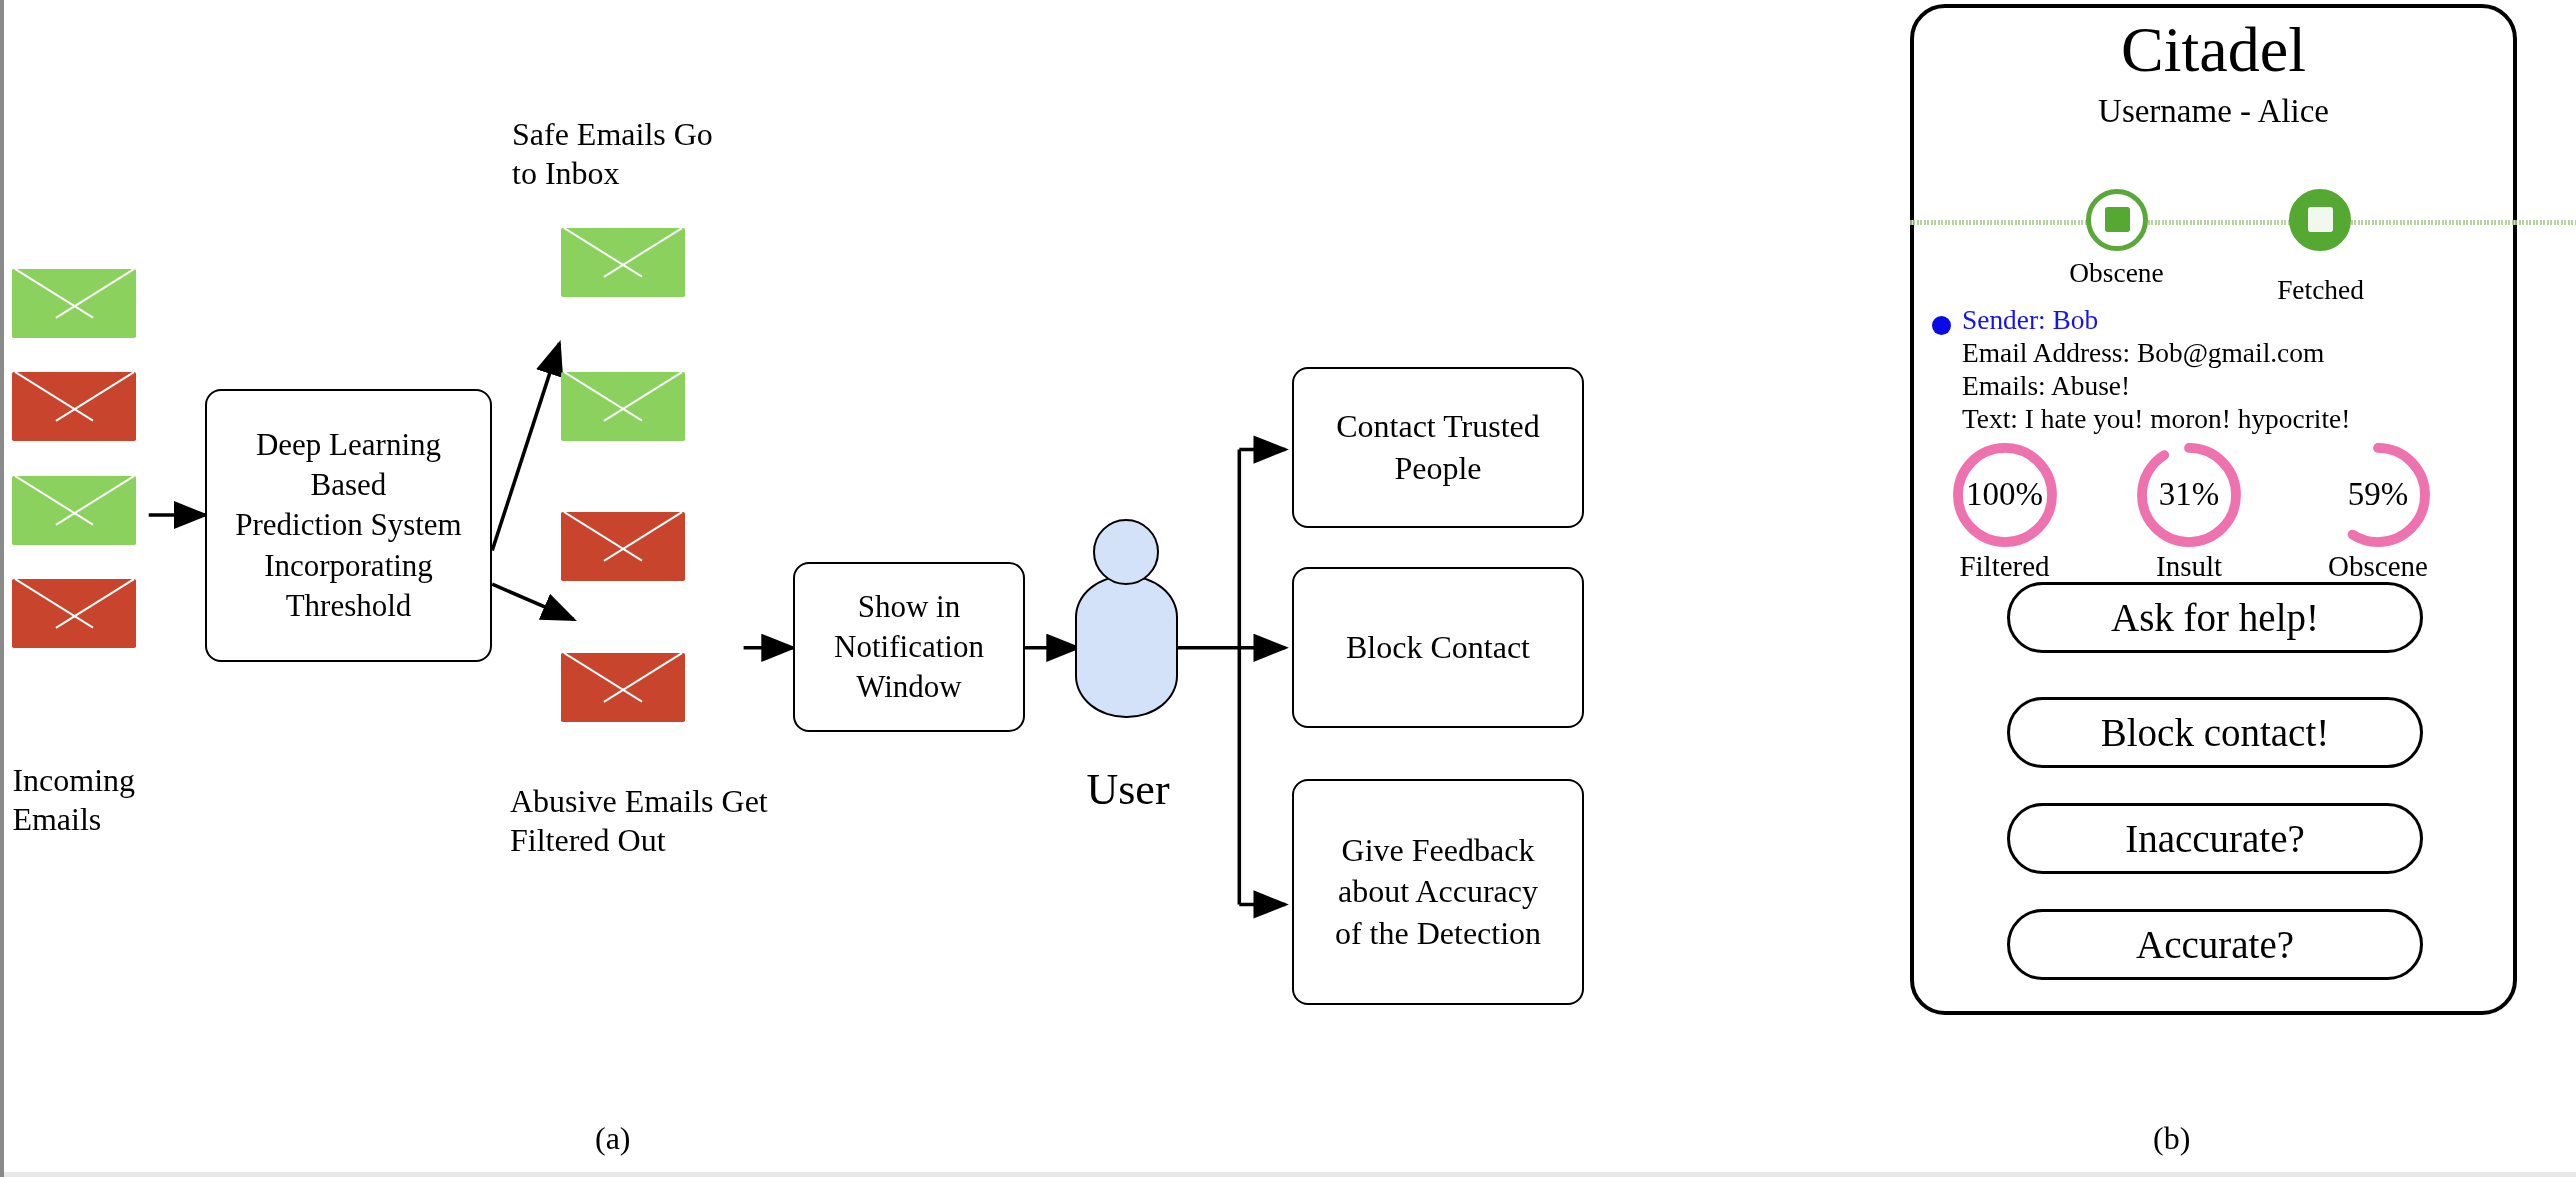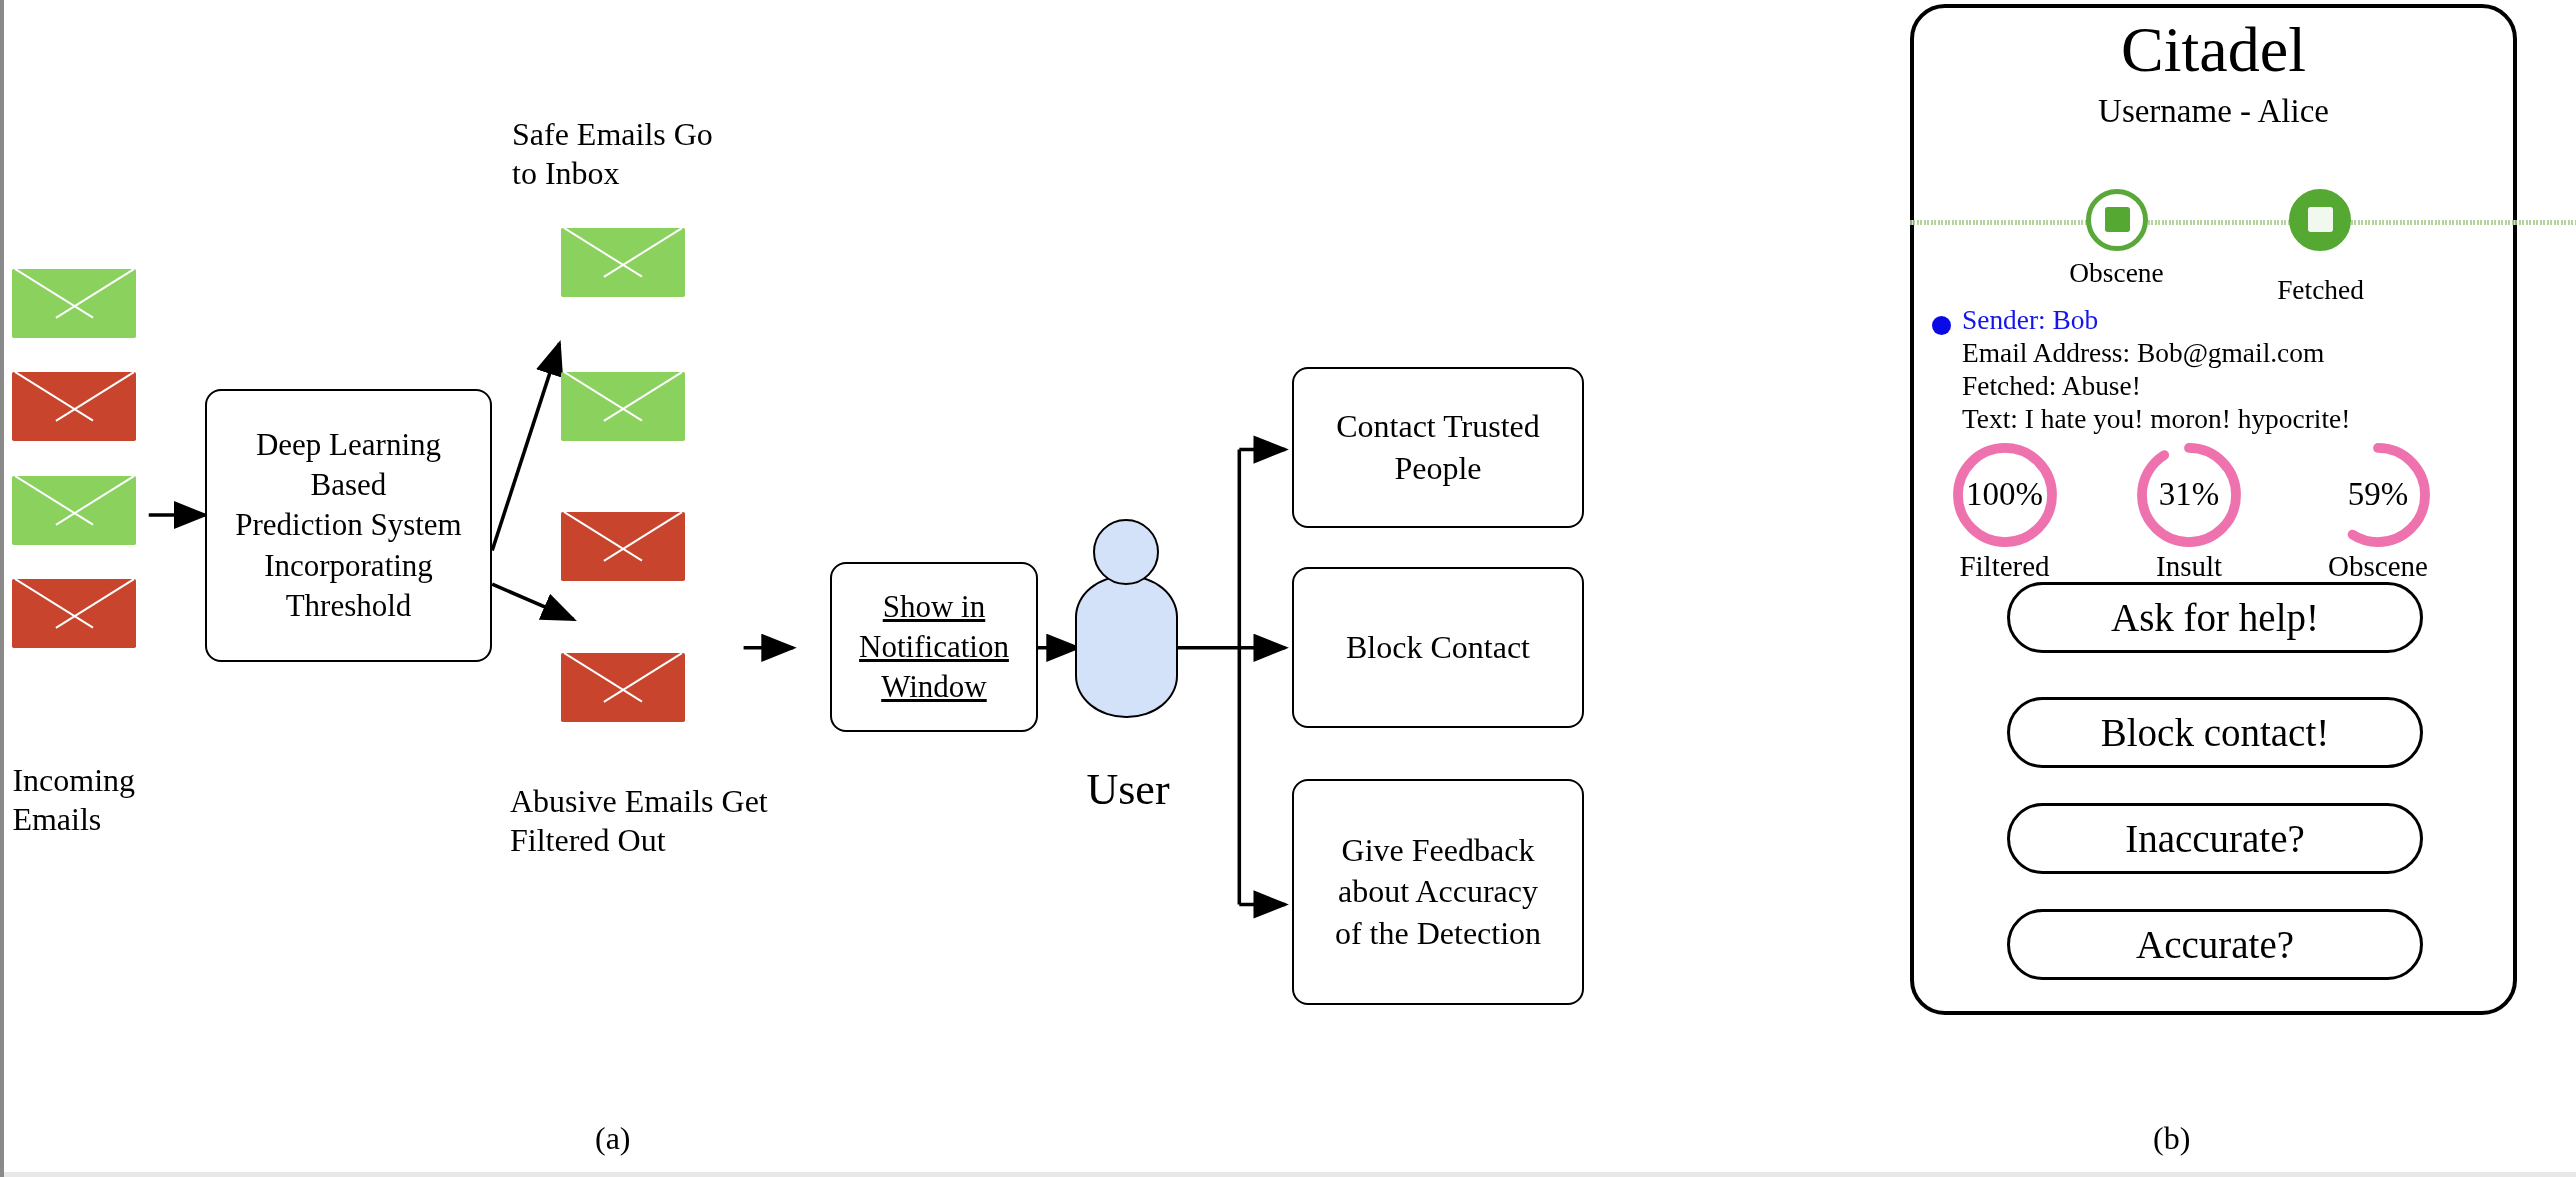--- a/index.html
+++ b/index.html
@@ -320,21 +320,21 @@
 </div>
 <div class="env red" style="left:561px; top:653px;">
   <div class="body"></div>
   <div class="flapL"></div>
   <div class="flapR"></div>
 </div>
 
 <div class="lbl" style="left:510px; top:782px; font-size:32px;">Abusive Emails Get
 Filtered Out</div>
 
-<div class="fbox" style="left:830px; top:562px; width:208px; height:170px; font-size:31px;text-decoration:underline;">Show in
+<div class="fbox" style="left:793px; top:562px; width:232px; height:170px; font-size:31px;">Show in
 Notification
 Window</div>
 
 <div class="user-body" style="left:1075px; top:575px;"></div>
 <div class="user-head" style="left:1093px; top:519px;"></div>
 <div class="lbl" style="left:1053px; top:763px; width:150px; text-align:center; font-size:44px;">User</div>
 
 <div class="fbox" style="left:1292px; top:367px; width:292px; height:161px; font-size:32px;">Contact Trusted
 People</div>
 <div class="fbox" style="left:1292px; top:567px; width:292px; height:161px; font-size:32px;">Block Contact</div>
@@ -357,21 +357,21 @@
   <div class="step-label" style="left:114px; top:250px;">Obscene</div>
 
   <div class="step filled" style="left:375px; top:181px;">
     <div class="sq"></div>
   </div>
   <div class="step-label" style="left:318px; top:267px;">Fetched</div>
 
   <div class="bullet" style="left:17.7px; top:308px;"></div>
   <div class="detail-line sender" style="left:48px; top:297px;">Sender: Bob</div>
   <div class="detail-line" style="left:48px; top:330px;">Email Address: Bob@gmail.com</div>
-  <div class="detail-line" style="left:48px; top:363px;">Fetched: Abuse!</div>
+  <div class="detail-line" style="left:48px; top:363px;">Emails: Abuse!</div>
   <div class="detail-line" style="left:48px; top:396px;">Text: I hate you! moron! hypocrite!</div>
 
   <div class="gauge-wrap" style="left:19.5px; top:432px;">
     <div class="gauge">
       <svg viewBox="0 0 124 124" width="110" height="110">
         <circle class="arc" cx="62" cy="62" r="53" fill="none" stroke="#ee72ae" stroke-width="11" stroke-linecap="round" transform="rotate(-90 62 62)" stroke-dasharray="333.0088212805181 333.0088212805181"></circle>
       </svg>
       <div class="val">100%</div>
     </div>
     <span class="gauge-name">Filtered</span>

